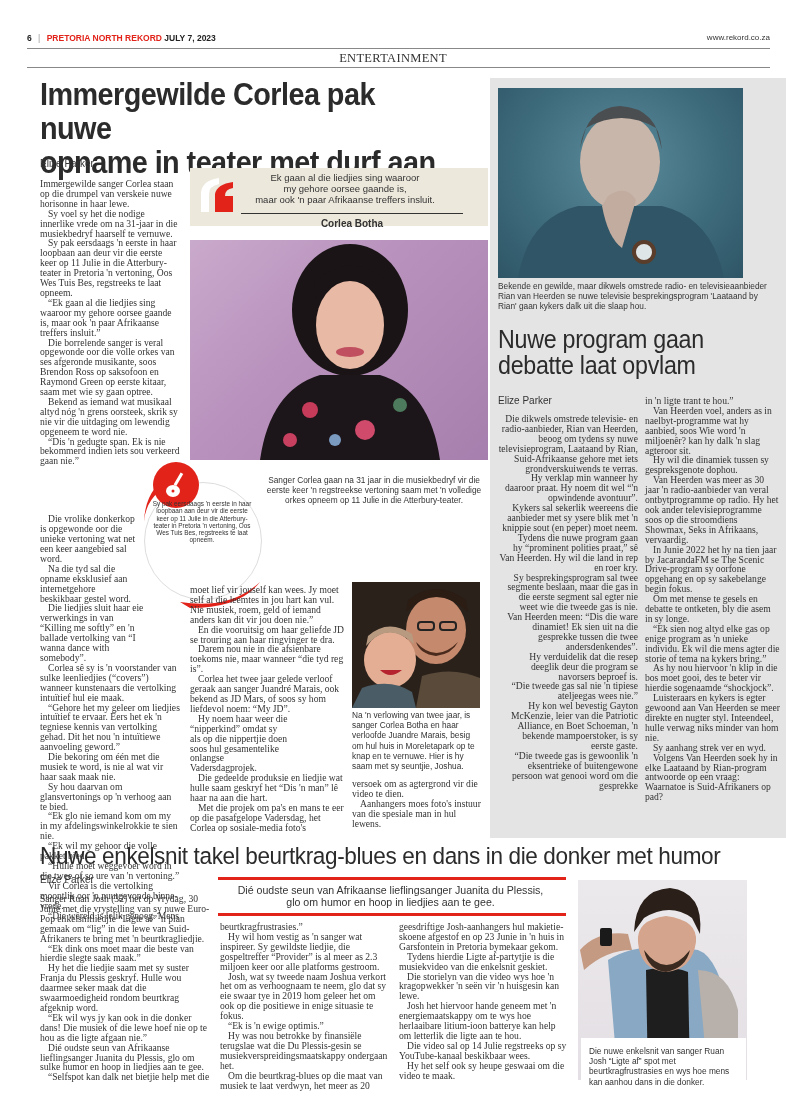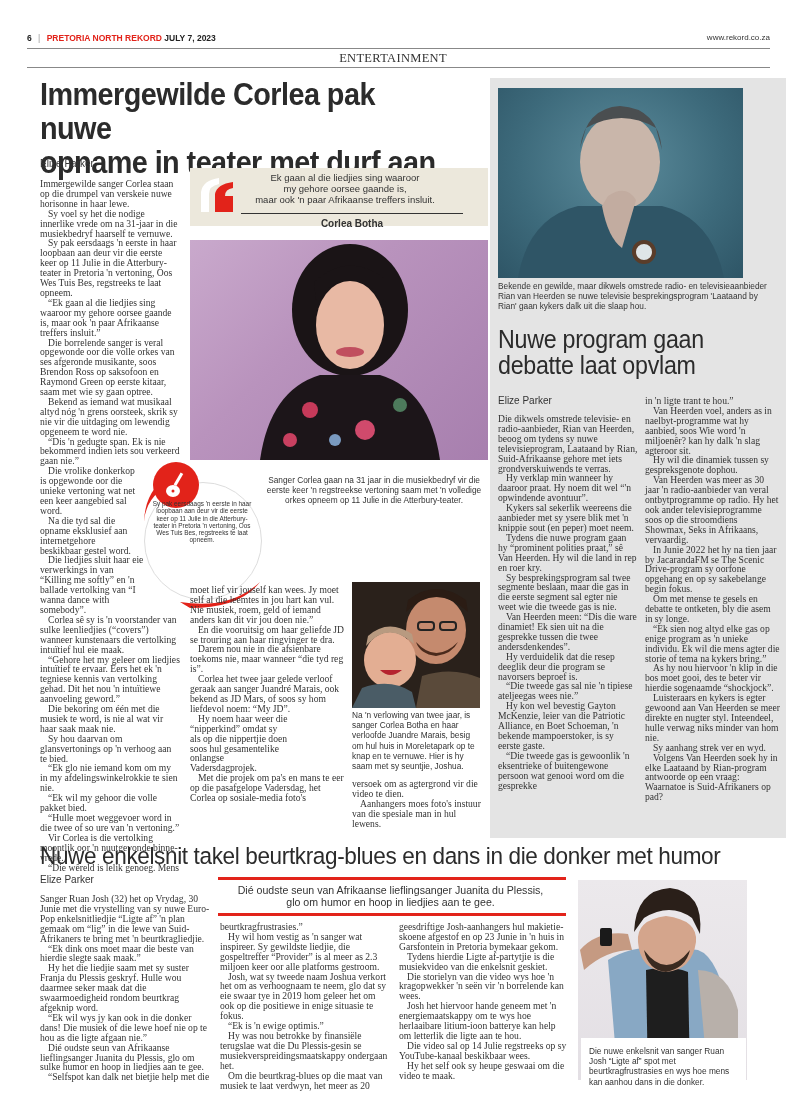--- a/index.html
+++ b/index.html
@@ -77,21 +77,21 @@
 <div class="abs byline" style="left:40px;top:158px;">Elize Parker</div>
 
 <div class="abs body-col" style="left:40px;top:179px;width:140px;">
   <p class="first">Immergewilde sanger Corlea staan op die drumpel van verskeie nuwe horisonne in haar lewe.</p>
   <p>Sy voel sy het die nodige innerlike vrede om na 31-jaar in die musiekbedryf haarself te vernuwe.</p>
   <p><span>Sy pak eersdaags 'n eerste in haar loopbaan aan deur vir die eerste keer op 11 Julie in die Atterbury-teater in Pretoria 'n vertoning, Oos Wes Tuis Bes, regstreeks te laat opneem.</span></p>
   <p>“Ek gaan al die liedjies sing waaroor my gehore oorsee gaande is, maar ook 'n paar Afrikaanse treffers insluit.”</p>
   <p>Die borrelende sanger is veral opgewonde oor die volle orkes van ses afgeronde musikante, soos Brendon Ross op saksofoon en Raymond Green op eerste kitaar, saam met wie sy gaan optree.</p>
   <p>Bekend as iemand wat musikaal altyd nóg 'n grens oorsteek, skrik sy nie vir die uitdaging om lewendig opgeneem te word nie.</p>
   <p>“Dis 'n gedugte span. Ek is nie bekommerd indien iets sou verkeerd gaan nie.”</p>
-  <p style="width:100px;">Die vrolike donkerkop is opgewonde oor die unieke vertoning wat net een keer aangebied sal word.</p>
+  <p style="width:100px;margin-top:48px;">Die vrolike donkerkop is opgewonde oor die unieke vertoning wat net een keer aangebied sal word.</p>
   <p style="width:92px;">Na die tyd sal die opname eksklusief aan internetgehore beskikbaar gestel word.</p>
   <p style="width:104px;">Die liedjies sluit haar eie verwerkings in van “Killing me softly” en 'n ballade vertolking van “I wanna dance with somebody”.</p>
   <p>Corlea sê sy is 'n voorstander van sulke leenliedjies (“covers”) wanneer kunstenaars die vertolking intuïtief hul eie maak.</p>
   <p>“Gehore het my geleer om liedjies intuïtief te ervaar. Eers het ek 'n tegniese kennis van vertolking gehad. Dit het nou 'n intuïtiewe aanvoeling geword.”</p>
   <p>Die bekoring om één met die musiek te word, is nie al wat vir haar saak maak nie.</p>
   <p>Sy hou daarvan om glansvertonings op 'n verhoog aan te bied.</p>
   <p>“Ek glo nie iemand kom om my in my afdelingswinkelrokkie te sien nie.</p>
   <p>“Ek wil my gehoor die volle pakket bied.</p>
   <p>“Hulle moet weggevoer word in die twee of so ure van 'n vertoning.”</p>
   <p>Vir Corlea is die vertolking moontlik oor 'n nuutgevonde binne-vrede.</p>
@@ -145,20 +145,21 @@
   </svg>
 </div>
 <div class="abs pull-text">Sy pak eersdaags 'n eerste in haar loopbaan aan deur vir die eerste keer op 11 Julie in die Atterbury-teater in Pretoria 'n vertoning, Oos Wes Tuis Bes, regstreeks te laat opneem.</div>
 
 <div class="abs body-col" style="left:190px;top:585px;width:155px;">
   <p class="first">moet lief vir jouself kan wees. Jy moet self al die leemtes in jou hart kan vul. Nie musiek, roem, geld of iemand anders kan dit vir jou doen nie.”</p>
   <p>En die vooruitsig om haar geliefde JD se trouring aan haar ringvinger te dra.</p>
   <p>Darem nou nie in die afsienbare toekoms nie, maar wanneer “die tyd reg is”.</p>
   <p>Corlea het twee jaar gelede verloof geraak aan sanger Juandré Marais, ook bekend as JD Mars, of soos sy hom liefdevol noem: “My JD”.</p>
   <p style="width:100px;">Hy noem haar weer die “nipperkind” omdat sy als op die nippertjie doen soos hul gesamentelike onlangse Vadersdagprojek.</p>
+  <p>Die gedeelde produksie en liedjie wat hulle saam geskryf het “Dis 'n man” lê haar na aan die hart.</p>
   <p>Met die projek om pa's en mans te eer op die pasafgelope Vadersdag, het Corlea op sosiale-media foto's</p>
 </div>
 
 <div class="abs photo-family">
   <svg width="128" height="126" viewBox="0 0 128 126">
     <ellipse cx="84" cy="48" rx="30" ry="34" fill="#c58a6e"></ellipse>
     <path d="M54 30 Q84 0 116 30 L114 18 Q84 -4 56 18 Z" fill="#2b1c14"></path>
     <rect x="66" y="40" width="16" height="8" rx="3" fill="none" stroke="#222" stroke-width="2"></rect>
     <rect x="88" y="40" width="16" height="8" rx="3" fill="none" stroke="#222" stroke-width="2"></rect>
     <path d="M64 60 Q84 82 106 60 Q100 72 84 74 Q68 72 64 60 Z" fill="#4a2a1c"></path>
@@ -188,21 +189,21 @@
 </div>
 <div class="abs caption" style="left:498px;top:281px;width:280px;">Bekende en gewilde, maar dikwels omstrede radio- en televisieaanbieder Rian van Heerden se nuwe televisie besprekingsprogram 'Laataand by Rian' gaan kykers dalk uit die slaap hou.</div>
 
 <div class="abs side-bg"></div>
 <div class="abs h2">
   <div>Nuwe program gaan</div>
   <div>debatte laat opvlam</div>
 </div>
 <div class="abs byline" style="left:498px;top:395px;">Elize Parker</div>
 
-<div class="abs body-col" style="left:498px;top:414px;width:140px;">
+<div class="abs body-col" style="left:498px;top:414px;width:140px;text-align:right;">
   <p class="first">Die dikwels omstrede televisie- en radio-aanbieder, Rian van Heerden, beoog om tydens sy nuwe televisieprogram, Laataand by Rian, Suid-Afrikaanse gehore met iets grondverskuiwends te verras.</p>
   <p>Hy verklap min wanneer hy daaroor praat. Hy noem dit wel “'n opwindende avontuur”.</p>
   <p>Kykers sal sekerlik weereens die aanbieder met sy ysere blik met 'n knippie sout (en peper) moet neem.</p>
   <p>Tydens die nuwe program gaan hy “prominent polities praat,” sê Van Heerden. Hy wil die land in rep en roer kry.</p>
   <p>Sy besprekingsprogram sal twee segmente beslaan, maar die gas in die eerste segment sal egter nie weet wie die tweede gas is nie.</p>
   <p>Van Heerden meen: “Dis die ware dinamiet! Ek sien uit na die gesprekke tussen die twee andersdenkendes”.</p>
   <p>Hy verduidelik dat die resep deeglik deur die program se navorsers beproef is.</p>
   <p>“Die tweede gas sal nie 'n tipiese ateljeegas wees nie.”</p>
   <p>Hy kon wel bevestig Gayton McKenzie, leier van die Patriotic Alliance, en Boet Schoeman, 'n bekende mampoerstoker, is sy eerste gaste.</p>
   <p>“Die tweede gas is gewoonlik 'n eksentrieke of buitengewone persoon wat genooi word om die gesprekke</p>
@@ -243,21 +244,21 @@
   <p class="first">beurtkragfrustrasies.”</p>
   <p>Hy wil hom vestig as 'n sanger wat inspireer. Sy gewildste liedjie, die gospeltreffer “Provider” is al meer as 2.3 miljoen keer oor alle platforms gestroom.</p>
   <p>Josh, wat sy tweede naam Joshua verkort het om as verhoognaam te neem, glo dat sy eie swaar tye in 2019 hom geleer het om ook op die positiewe in enige situasie te fokus.</p>
   <p>“Ek is 'n ewige optimis.”</p>
   <p>Hy was nou betrokke by finansiële terugslae wat die Du Plessis-gesin se musiekverspreidingsmaatskappy ondergaan het.</p>
   <p>Om die beurtkrag-blues op die maat van musiek te laat verdwyn, het meer as 20</p>
 </div>
 <div class="abs body-col" style="left:399px;top:922px;width:168px;">
   <p class="first">geesdriftige Josh-aanhangers hul makietie-skoene afgestof en op 23 Junie in 'n huis in Garsfontein in Pretoria bymekaar gekom.</p>
   <p>Tydens hierdie Ligte af-partytjie is die musiekvideo van die enkelsnit geskiet.</p>
-  <p>Die storielyn van die video wys hoe 'n kragopwekker 'n seën vir 'n borrelende kan wees.</p>
+  <p>Die storielyn van die video wys hoe 'n kragopwekker 'n seën vir 'n huisgesin kan lewe.</p>
   <p>Josh het hiervoor hande geneem met 'n energiemaatskappy om te wys hoe herlaaibare litium-ioon batterye kan help om letterlik die ligte aan te hou.</p>
   <p>Die video sal op 14 Julie regstreeks op sy YouTube-kanaal beskikbaar wees.</p>
   <p>Hy het self ook sy heupe geswaai om die video te maak.</p>
 </div>
 
 <div class="abs photo-josh">
   <svg width="169" height="200" viewBox="0 0 169 200">
     <path d="M40 200 L30 80 Q60 60 120 70 Q150 80 160 200 Z" fill="#88a8c4"></path>
     <path d="M70 200 L68 90 Q90 84 110 92 L112 200 Z" fill="#1e1e1e"></path>
     <path d="M60 62 Q62 90 88 92 Q114 90 118 62 Q120 40 88 36 Q58 40 60 62 Z" fill="#d4a58c"></path>

